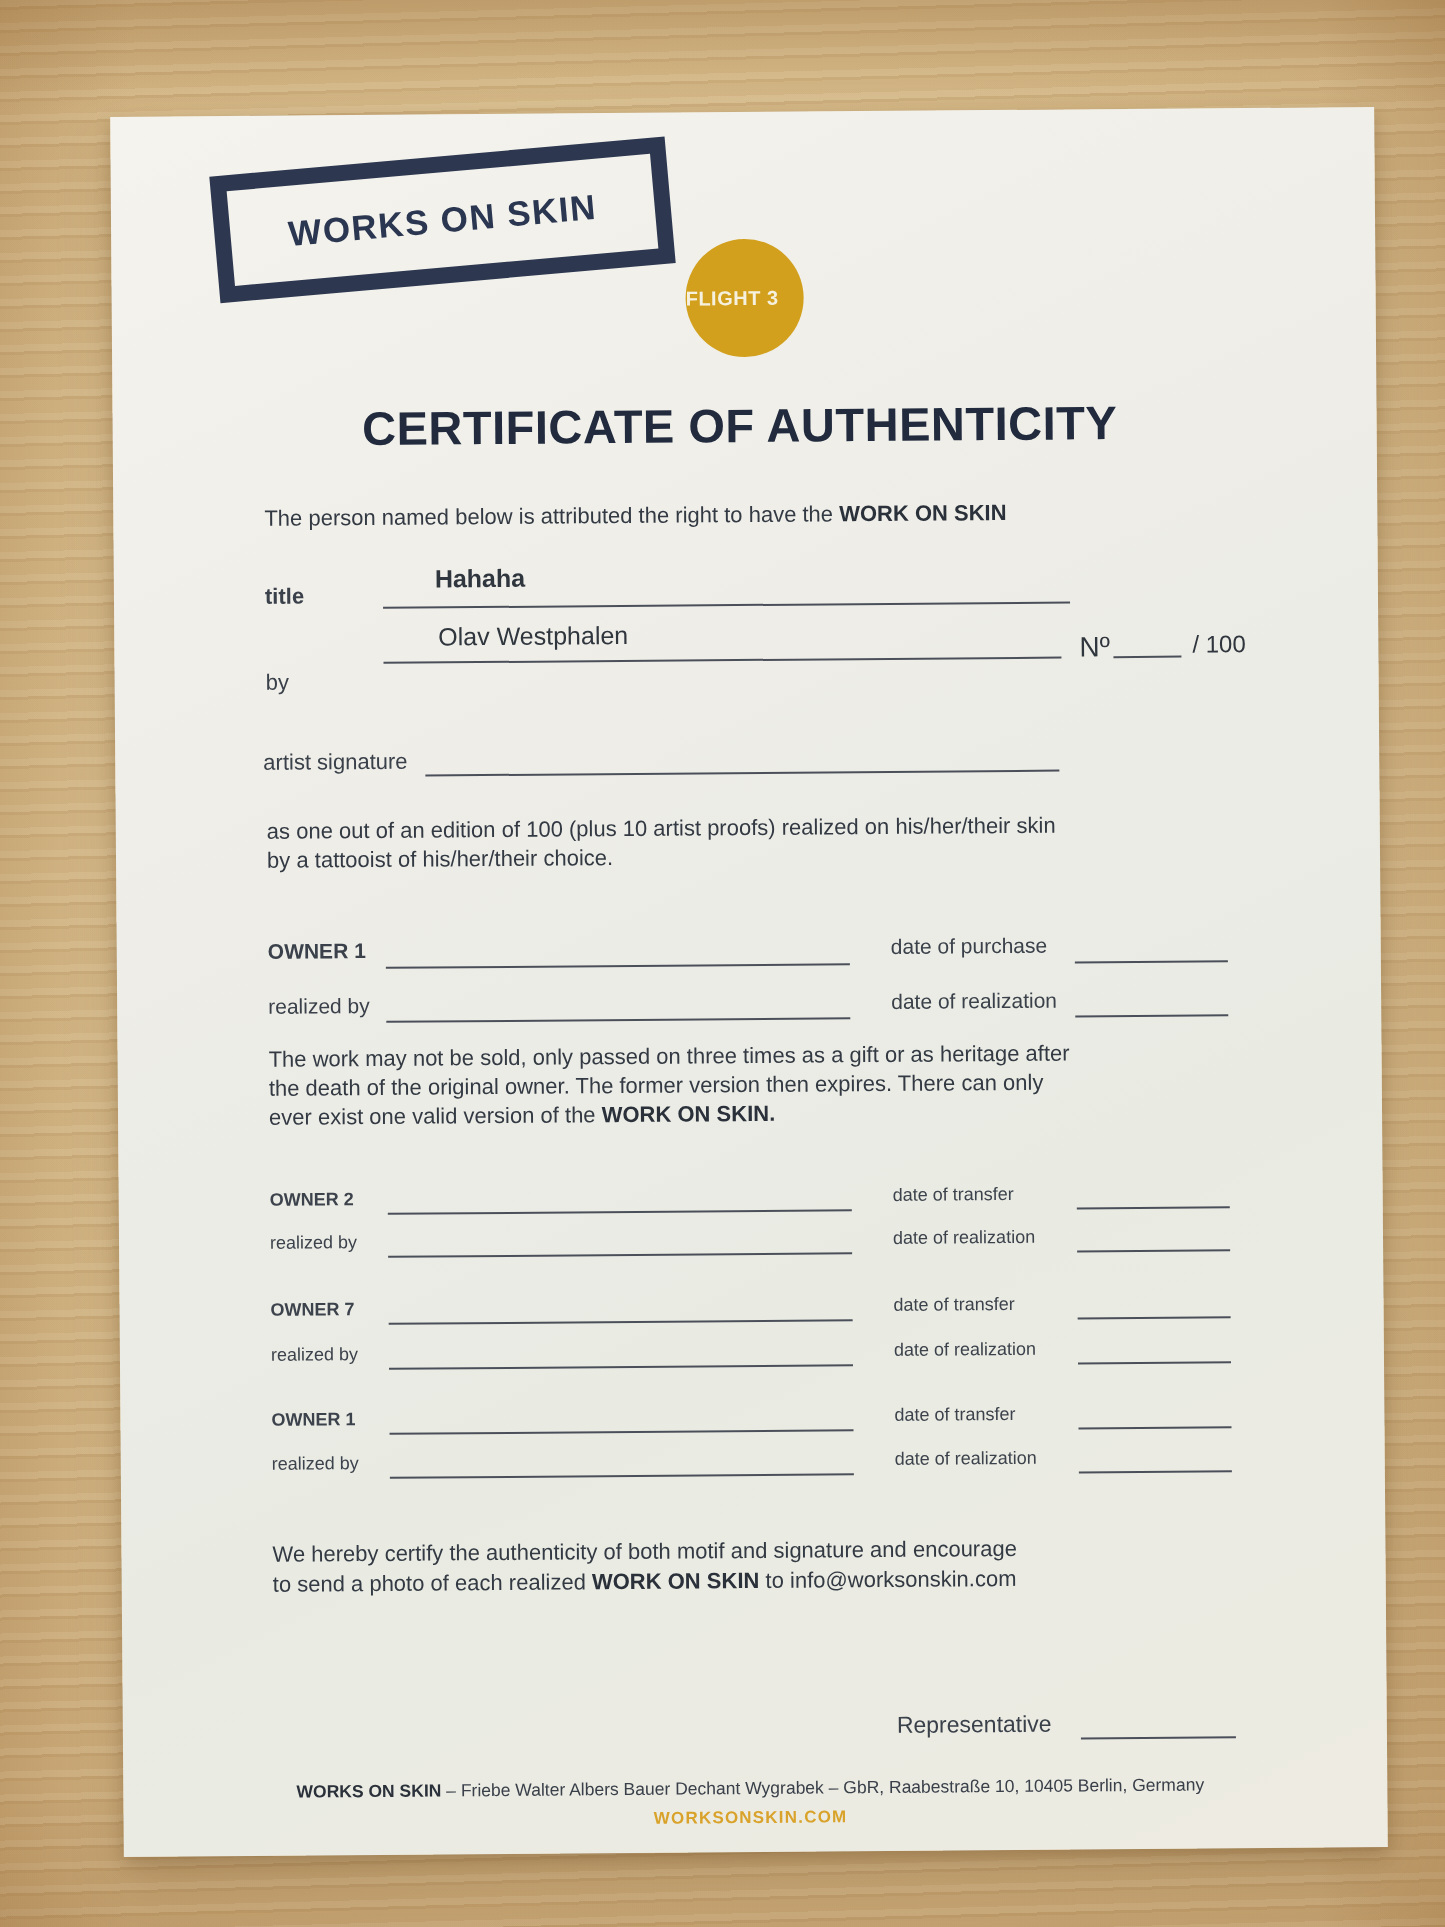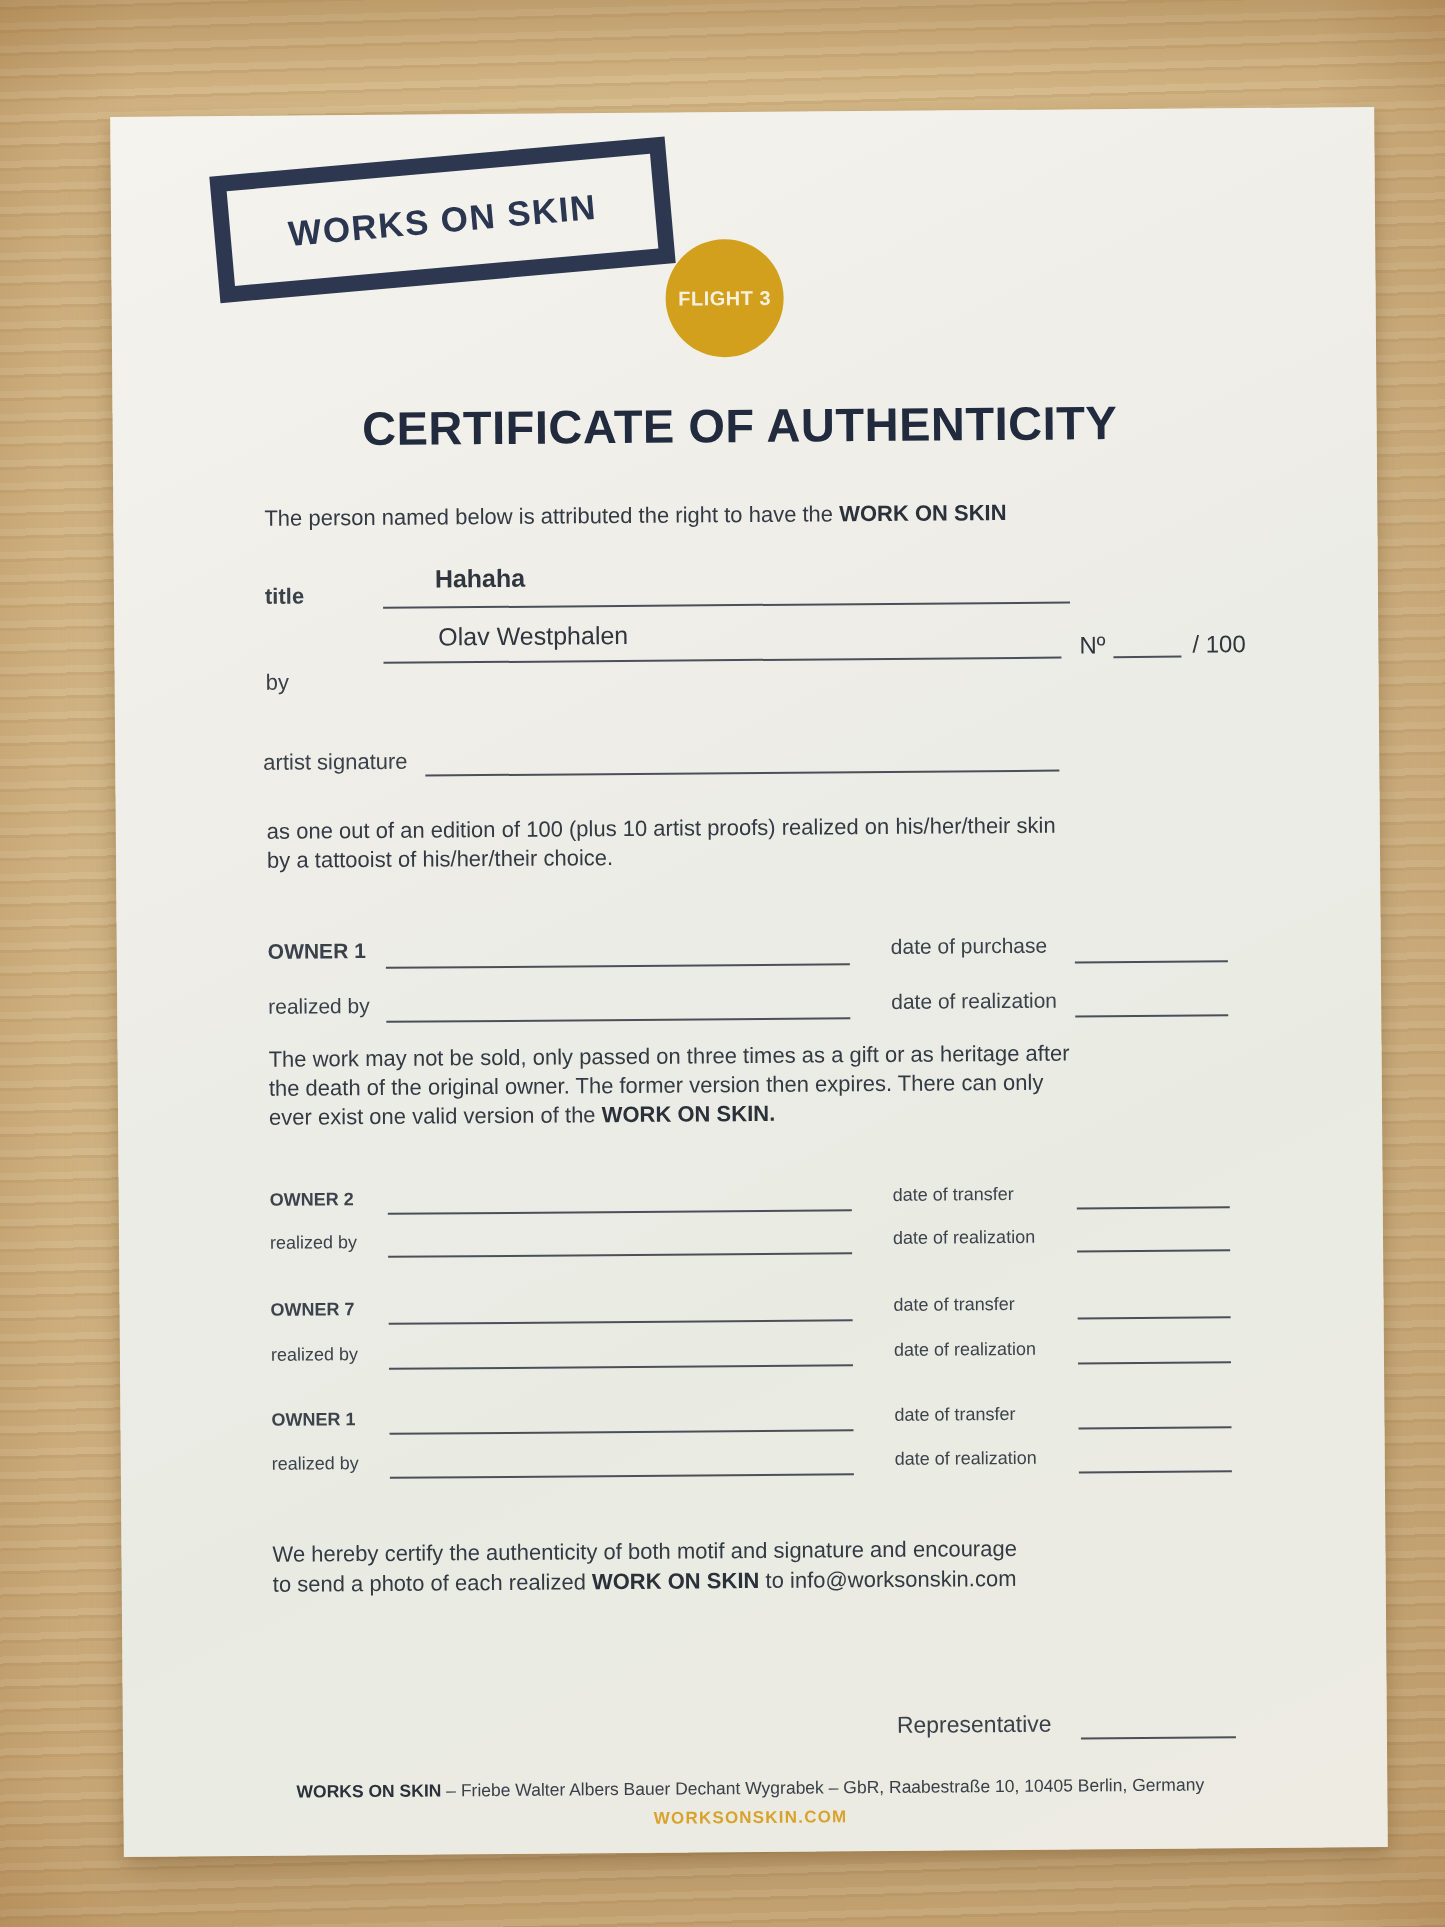--- a/index.html
+++ b/index.html
@@ -21,22 +21,22 @@
     box-shadow:0 6px 16px rgba(96,66,26,.28), 0 24px 54px rgba(96,66,26,.22);
     color:#30363f;
   }
   .logo-box{
     position:absolute;left:103px;top:42px;width:425px;height:95px;
     border:16px solid #2d3850;transform:rotate(-4.6deg);
     display:flex;align-items:center;justify-content:center;z-index:2;
   }
   .logo-text{font-size:35px;font-weight:700;letter-spacing:1.5px;color:#2b3650;white-space:nowrap;}
   .badge{
-    position:absolute;left:554px;top:127px;width:118px;height:118px;border-radius:50%;
-    background:#d2a01d;display:flex;align-items:center;justify-content:center;z-index:1;
+    position:absolute;left:574px;top:127px;width:118px;height:118px;border-radius:50%;
+    background:#d2a01d;display:flex;align-items:center;justify-content:flex-start;z-index:1;
   }
   .badge-text{color:#f6f1df;font-weight:700;font-size:20px;letter-spacing:.5px;}
   .cert-title{
     position:absolute;left:0;right:10px;top:286px;margin:0;text-align:center;
     font-size:47px;font-weight:700;letter-spacing:.5px;color:#212b3d;
   }
   .body-text{font-size:22px;line-height:29px;color:#333a43;}
   .abs{position:absolute;margin:0;}
   .b{font-weight:700;color:#2b313a;}
   .line{position:absolute;border-bottom:2px solid #4a4f59;height:0;}
@@ -65,21 +65,21 @@
     <p class="abs body-text" style="left:151px;top:388px;"><span>The person named below is attributed the right to have the </span><span class="b">WORK ON SKIN</span></p>
 
     <span class="flabel" style="left:151px;top:468px;font-weight:bold;">title</span>
     <span class="fvalue b" style="left:321px;top:450px;">Hahaha</span>
     <div class="line" style="left:269px;top:492px;width:687px;"></div>
 
     <span class="flabel" style="left:151px;top:526px;margin-top:28px;">by</span>
     <span class="fvalue" style="left:324px;top:508px;">Olav Westphalen</span>
     <div class="line" style="left:269px;top:547px;width:678px;"></div>
 
-    <span class="fvalue" style="left:965px;top:522px;font-size:24px;">Nº</span>
+    <span class="fvalue" style="left:965px;top:522px;font-size:28px;">Nº</span>
     <div class="line" style="left:999px;top:547px;width:68px;"></div>
     <span class="fvalue" style="left:1078px;top:522px;font-size:24px;">/ 100</span>
 
     <span class="flabel" style="left:148px;top:634px;">artist signature</span>
     <div class="line" style="left:310px;top:660px;width:634px;"></div>
 
     <p class="abs body-text" style="left:151px;top:701px;">
       <span style="display:block;">as one out of an edition of 100 (plus 10 artist proofs) realized on his/her/their skin</span>
       <span style="display:block;">by a tattooist of his/her/their choice.</span>
     </p>

